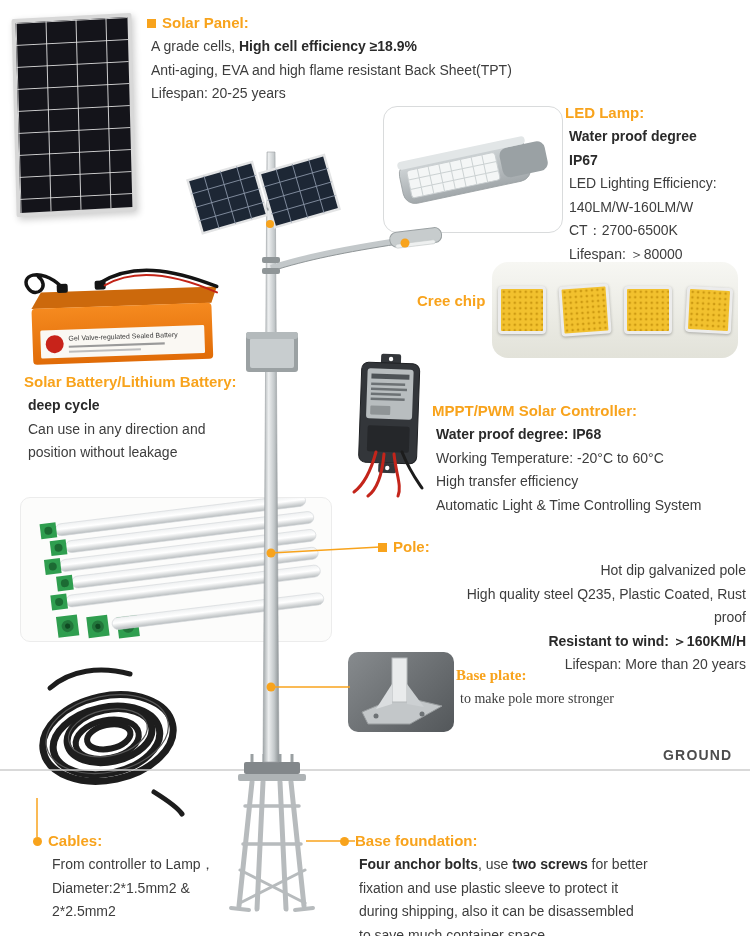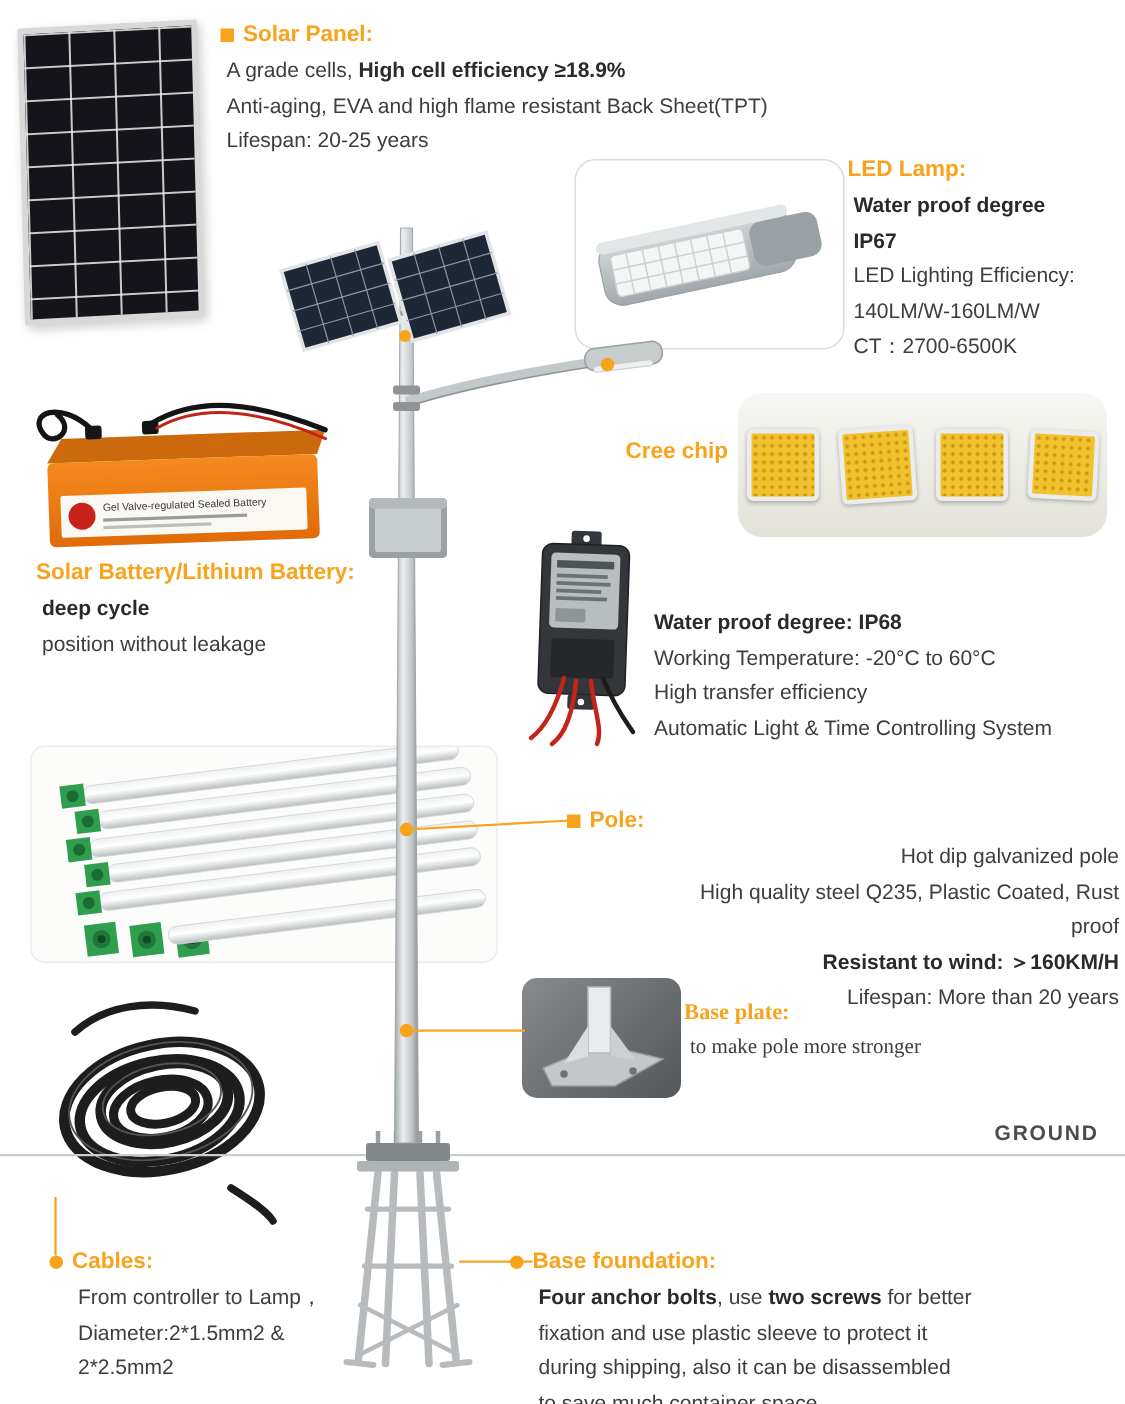--- a/index.html
+++ b/index.html
@@ -340,37 +340,42 @@
 
   <div class="callout" id="c-led">
     <h3>
       <span>LED Lamp:</span>
     </h3>
     <p class="b">Water proof degree</p>
     <p class="b">IP67</p>
     <p>LED Lighting Efficiency:</p>
     <p>140LM/W-160LM/W</p>
     <p>CT：2700-6500K</p>
+    <p>Lifespan: ＞80000</p>
   </div>
 
   <div class="callout" id="c-cree">
     <h3>
       <span>Cree chip</span>
     </h3>
   </div>
 
   <div class="callout" id="c-battery">
     <h3>
       <span>Solar Battery/Lithium Battery:</span>
     </h3>
     <p class="b">deep cycle</p>
+    <p>Can use in any direction and</p>
     <p>position without leakage</p>
   </div>
 
   <div class="callout" id="c-controller">
+    <h3>
+      <span>MPPT/PWM Solar Controller:</span>
+    </h3>
     <p class="b">Water proof degree: IP68</p>
     <p>Working Temperature: -20°C to 60°C</p>
     <p>High transfer efficiency</p>
     <p>Automatic Light &amp; Time Controlling System</p>
   </div>
 
   <div class="callout indent" id="c-pole">
     <h3>
       <span class="bsq"></span>
       <span>Pole:</span>

